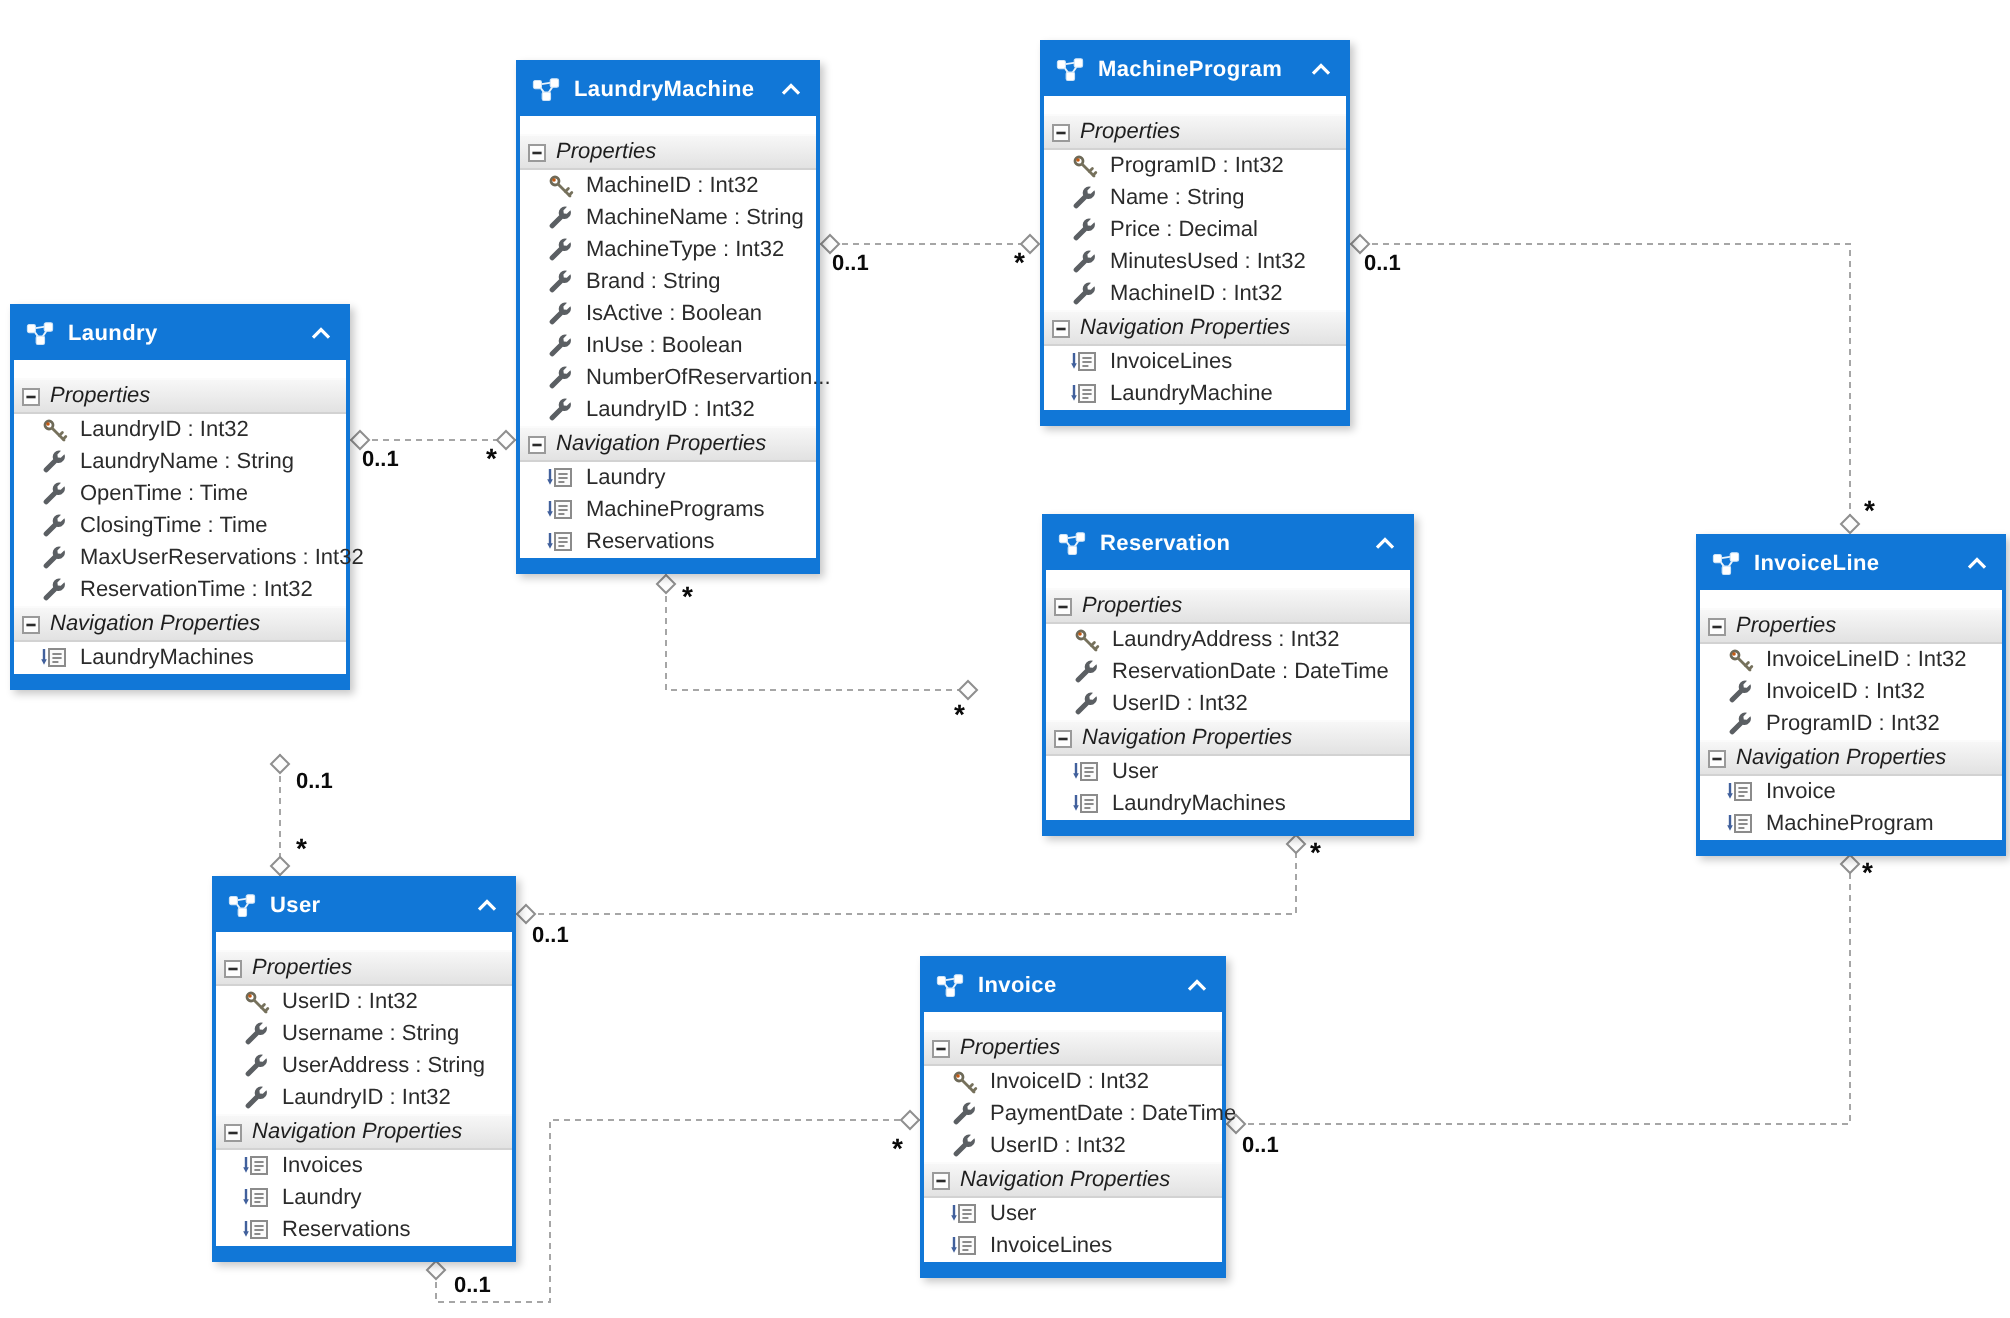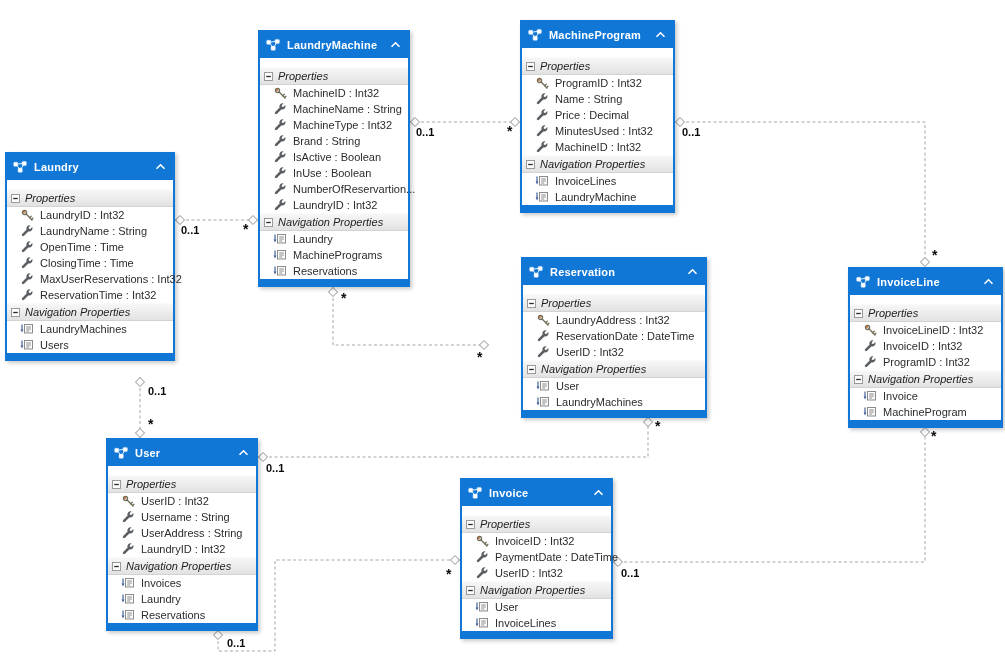--- a/index.html
+++ b/index.html
@@ -167,35 +167,20 @@
                     <path d="M6.2 4 h4.6 M6.2 6 h4.6 M6.2 8 h3"></path>
                   </g>
                   <g stroke="#41609c" stroke-width="1.2" fill="none">
                     <path d="M2 1.5 v6"></path>
                   </g>
                   <path d="M0.6 6.6 L2 9.4 L3.4 6.6 Z" fill="#41609c"></path>
                 </svg>
               </span>
               <span class="label">LaundryMachines</span>
             </div>
-            <div class="row">
-              <span class="icon">
-                <svg width="14" height="12" viewBox="0 0 14 12">
-                  <g fill="none" stroke="#8b8b8b" stroke-width="1">
-                    <rect x="4.5" y="1.5" width="8" height="8.5" fill="#fbfbfb"></rect>
-                    <path d="M6.2 4 h4.6 M6.2 6 h4.6 M6.2 8 h3"></path>
-                  </g>
-                  <g stroke="#41609c" stroke-width="1.2" fill="none">
-                    <path d="M2 1.5 v6"></path>
-                  </g>
-                  <path d="M0.6 6.6 L2 9.4 L3.4 6.6 Z" fill="#41609c"></path>
-                </svg>
-              </span>
-              <span class="label">Users</span>
-            </div>
           </div>
     </div>
     <div class="entity-footer"></div>
   </div>
       <div class="entity" style="left: 258px; top: 30px; width: 152px;">
     <div class="entity-header">
       <span class="icon">
             <svg width="16" height="14" viewBox="0 0 16 14">
               <g stroke="#e9f3fc" stroke-width="1.1" fill="none">
                 <path d="M4 4.5 L8 10"></path>

